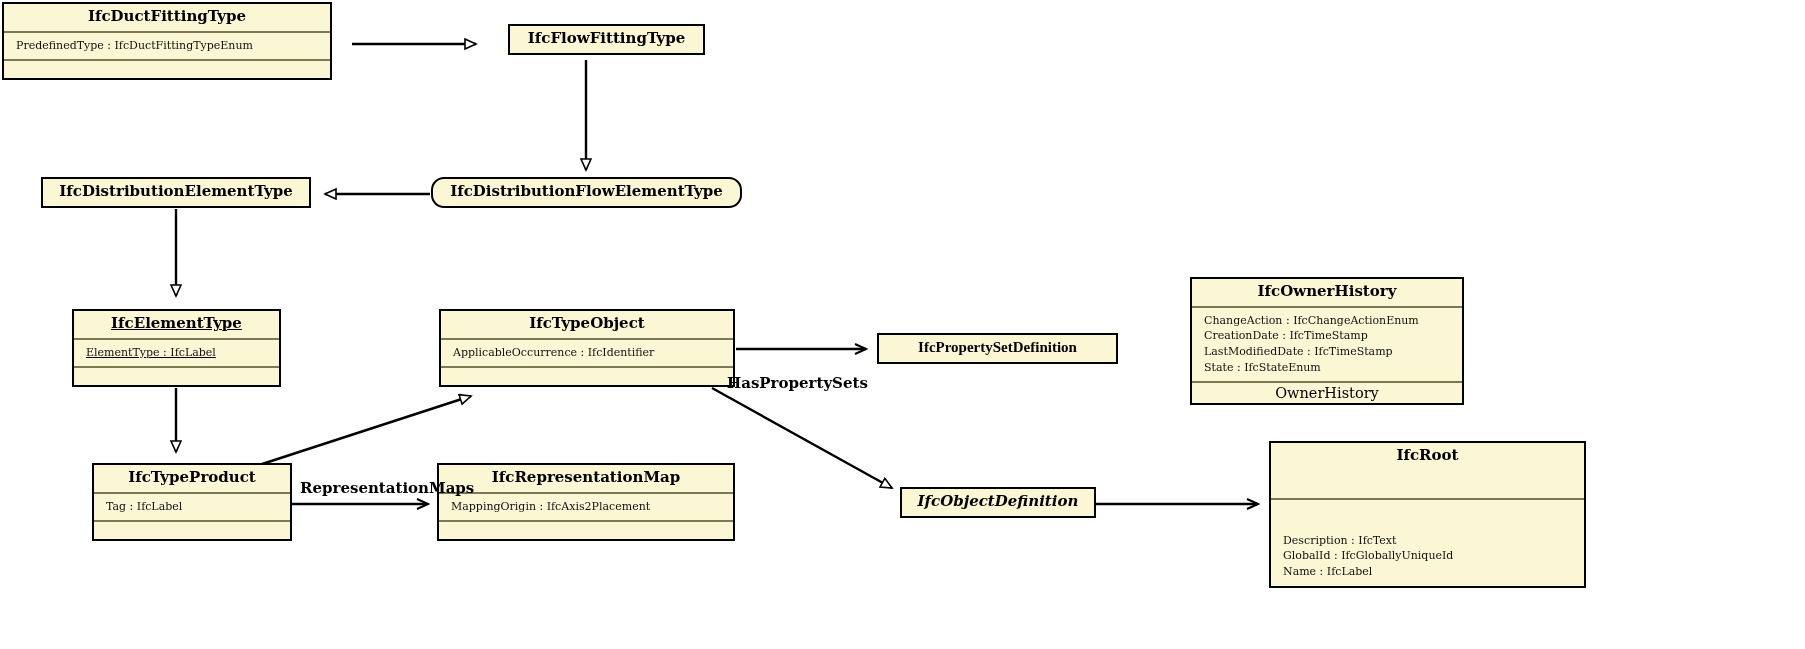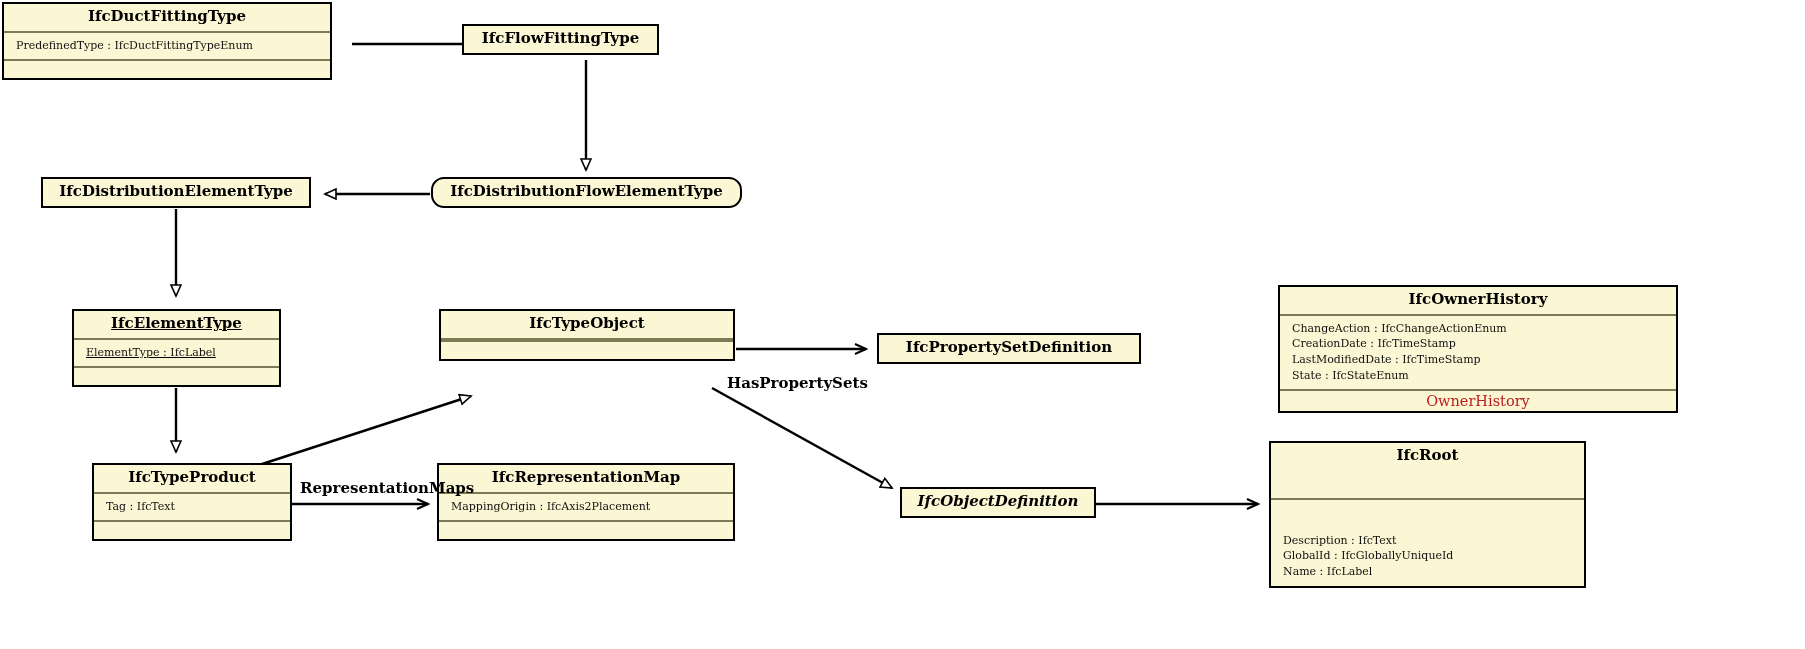--- a/index.html
+++ b/index.html
@@ -39,21 +39,21 @@
     font-size:11px;
     line-height:1.42;
     color:#111;
     white-space:nowrap;
   }
   .uml-ops{
     min-height:13px;
     padding:2px 8px;
     font-size:14.5px;
     text-align:center;
-    color:#b91c1c;
+    color:#000000;
     white-space:nowrap;
   }
   .edge-label{
     position:absolute;
     font-family:"DejaVu Serif", serif;
     font-weight:bold;
     font-size:15px;
     color:#000;
     white-space:nowrap;
   }
@@ -103,21 +103,21 @@
   </svg>
 
   <div class="uml-class" style="left:2px; top:2px; width:330px;">
     <div class="uml-title">IfcDuctFittingType</div>
     <div class="sep"></div>
     <div class="uml-attrs">PredefinedType : IfcDuctFittingTypeEnum</div>
     <div class="sep"></div>
     <div class="uml-ops"></div>
   </div>
 
-  <div class="uml-class" style="left:462px; top:24px; width:197px;">
+  <div class="uml-class" style="left:508px; top:24px; width:197px;">
     <div class="uml-title">IfcFlowFittingType</div>
   </div>
 
   <div class="uml-class" style="left:41px; top:177px; width:270px;">
     <div class="uml-title">IfcDistributionElementType</div>
   </div>
 
   <div class="uml-class" style="left:431px; top:177px; width:311px;border-radius:13px;">
     <div class="uml-title">IfcDistributionFlowElementType</div>
   </div>
@@ -126,29 +126,30 @@
     <div class="uml-title">IfcElementType</div>
     <div class="sep"></div>
     <div class="uml-attrs">ElementType : IfcLabel</div>
     <div class="sep"></div>
     <div class="uml-ops"></div>
   </div>
 
   <div class="uml-class" style="left:439px; top:309px; width:296px;">
     <div class="uml-title">IfcTypeObject</div>
     <div class="sep"></div>
+    <div class="uml-attrs">ApplicableOccurrence : IfcIdentifier</div>
     <div class="sep"></div>
     <div class="uml-ops"></div>
   </div>
 
-  <div class="uml-class" style="left:877px; top:333px; width:264px;">
+  <div class="uml-class" style="left:877px; top:333px; width:241px;font-family:Liberation Serif, serif;">
     <div class="uml-title">IfcPropertySetDefinition</div>
   </div>
 
-  <div class="uml-class" style="left:1278px; top:277px; width:400px;margin-top:8px;">
+  <div class="uml-class" style="left:1190px; top:277px; width:274px;">
     <div class="uml-title">IfcOwnerHistory</div>
     <div class="sep"></div>
     <div class="uml-attrs">
       <div>ChangeAction : IfcChangeActionEnum</div>
       <div>CreationDate : IfcTimeStamp</div>
       <div>LastModifiedDate : IfcTimeStamp</div>
       <div>State : IfcStateEnum</div>
     </div>
     <div class="sep"></div>
     <div class="uml-ops">OwnerHistory</div>
@@ -160,21 +161,21 @@
     <div class="uml-attrs">
       <div>Description : IfcText</div>
       <div>GlobalId : IfcGloballyUniqueId</div>
       <div>Name : IfcLabel</div>
     </div>
   </div>
 
   <div class="uml-class" style="left:92px; top:463px; width:200px;">
     <div class="uml-title">IfcTypeProduct</div>
     <div class="sep"></div>
-    <div class="uml-attrs">Tag : IfcText</div>
+    <div class="uml-attrs">Tag : IfcLabel</div>
     <div class="sep"></div>
     <div class="uml-ops"></div>
   </div>
 
   <div class="uml-class" style="left:437px; top:463px; width:298px;">
     <div class="uml-title">IfcRepresentationMap</div>
     <div class="sep"></div>
     <div class="uml-attrs">MappingOrigin : IfcAxis2Placement</div>
     <div class="sep"></div>
     <div class="uml-ops"></div>

